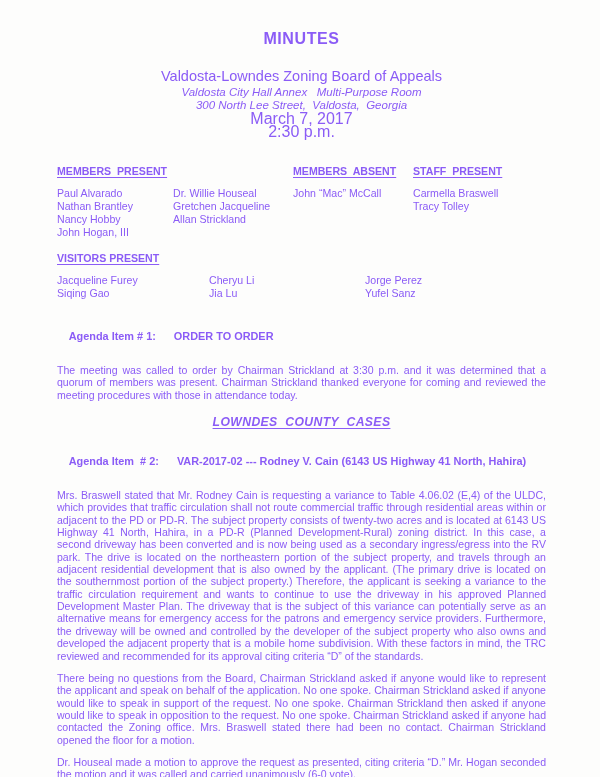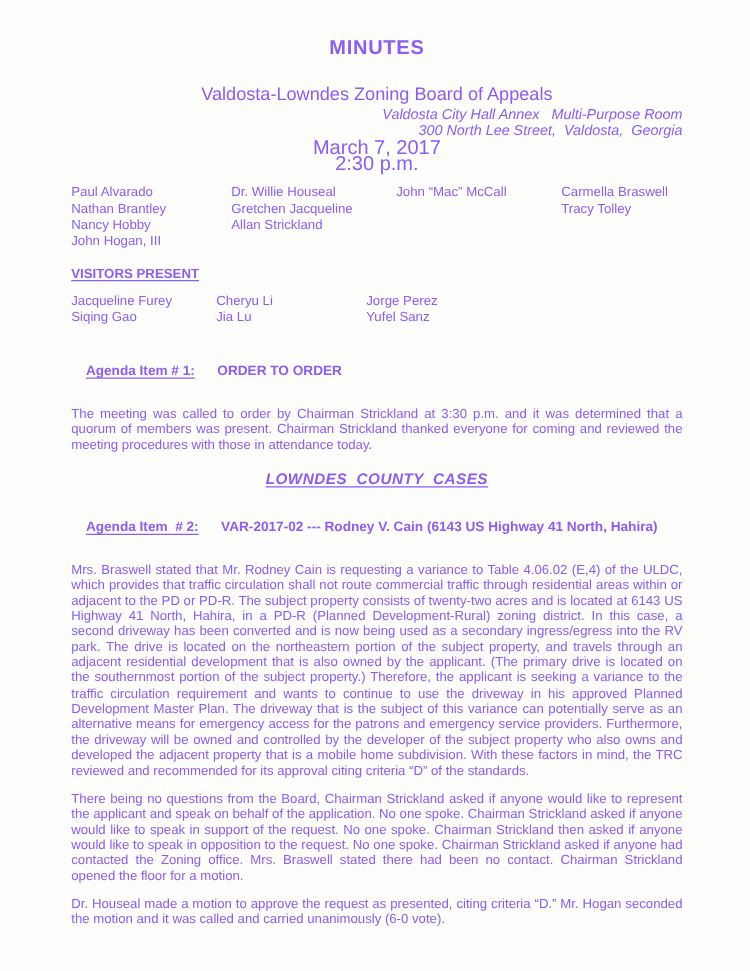--- a/index.html
+++ b/index.html
@@ -8,37 +8,37 @@
     width:600px;height:777px;
     margin:0 auto;
     background:#fdfdfc;
     color:#8b5cf6;
     font-family:"Liberation Sans", sans-serif;
     overflow:hidden;
     box-sizing:border-box;
     padding:30px 54px 0 57px;
   }
   .center{text-align:center;}
-  .pre{white-space:pre-wrap;text-align:right;}
+  .pre{white-space:pre-wrap;}
   .doc-title{font-size:16px;font-weight:bold;letter-spacing:.6px;margin-bottom:20px;}
   .org{font-size:14.5px;margin-bottom:2px;text-align:center;}
   .ital{font-style:italic;font-size:11.5px;line-height:13px;}
   .date-line{font-weight:normal;font-size:16px;line-height:13px;}
   .time-line{font-size:16px;line-height:13px;}
 
   .att{display:grid;grid-template-columns:116px 120px 120px 1fr;margin-top:27px;}
-  .vis{display:grid;grid-template-columns:116px 120px 1fr;}
+  .vis{display:grid;grid-template-columns:116px 120px 1fr;gap:36px;}
   .hd{font-size:10.6px;font-weight:bold;text-decoration:underline;text-underline-offset:2px;white-space:pre;}
-  .names{margin-top:10px;font-size:10.6px;line-height:13px;gap:12px;}
+  .names{margin-top:10px;font-size:10.6px;line-height:13px;}
   .names div{line-height:13px;}
   .vis-hd{margin-top:13px;}
   .vis-names{margin-top:10px;font-size:10.6px;line-height:13px;margin-bottom:18px;}
 
   .agenda{font-size:10.9px;font-weight:bold;margin-top:14px;white-space:pre;}
-  .agenda .lbl{text-decoration:underline;text-underline-offset:2px;}
+  .agenda .lbl{text-underline-offset:2px;}
   .agenda .ttl{margin-left:18px;}
 
   p.body{
     font-size:10.55px;line-height:12.35px;
     text-align:justify;
     margin:10px 0 0 0;
   }
   .section-hd{
     font-size:12.2px;font-weight:bold;font-style:italic;
     text-decoration:underline;text-underline-offset:2px;
@@ -51,20 +51,26 @@
 
 <div class="page">
 
   <div class="center doc-title">MINUTES</div>
   <div class="center org">Valdosta-Lowndes Zoning Board of Appeals</div>
   <div class="center ital pre">Valdosta City Hall Annex   Multi-Purpose Room</div>
   <div class="center ital pre">300 North Lee Street,  Valdosta,  Georgia</div>
   <div class="center date-line">March 7, 2017</div>
   <div class="center time-line">2:30 p.m.</div>
 
+  <div class="att">
+    <div class="hd">MEMBERS  PRESENT</div>
+    <div></div>
+    <div class="hd">MEMBERS  ABSENT</div>
+    <div class="hd">STAFF  PRESENT</div>
+  </div>
   <div class="att names">
     <div>
       <div>Paul Alvarado</div>
       <div>Nathan Brantley</div>
       <div>Nancy Hobby</div>
       <div>John Hogan, III</div>
     </div>
     <div>
       <div>Dr. Willie Houseal</div>
       <div>Gretchen Jacqueline</div>

